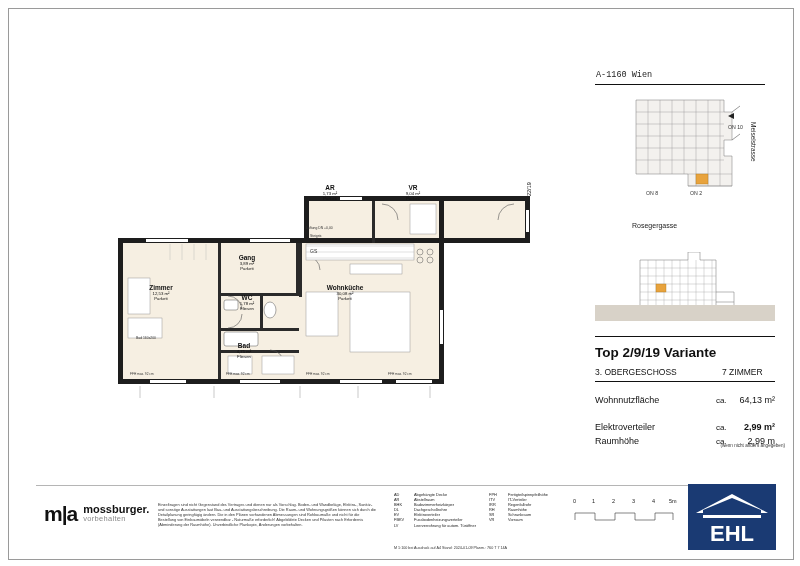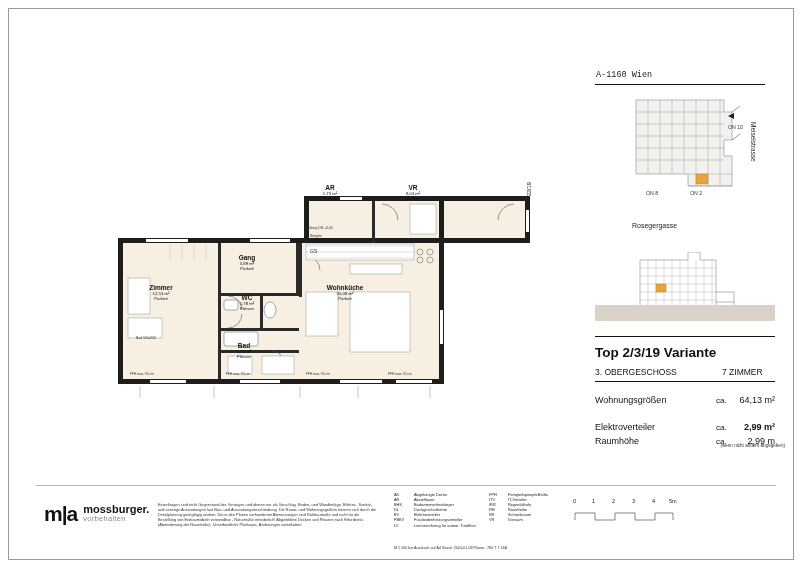--- a/index.html
+++ b/index.html
@@ -122,26 +122,26 @@
       <rect x="26" y="32" width="10" height="8" fill="#e8a33d" stroke="#b07a22" stroke-width="0.4"></rect>
       <g stroke="#6f6f6f" stroke-width="0.5" fill="none">
         <path d="M86,40 H104 V62 H86"></path>
         <path d="M86,50 H104"></path>
       </g>
     </svg>
   </div>
   <div class="ground"></div>
 
   <div class="blk-rule"></div>
-  <div class="top-title">Top 2/3/19 Variante</div>
+  <div class="top-title">Top 2/9/19 Variante</div>
   <div class="floor">3. OBERGESCHOSS</div>
   <div class="rooms">7 ZIMMER</div>
   <div class="blk-rule2"></div>
 
-  <div class="area-row area-lbl" style="top:395px;">Wohnungsgrößen</div>
+  <div class="area-row area-lbl" style="top:395px;">Wohnnutzfläche</div>
   <div class="ca" style="top:396px;">ca.</div>
   <div class="val" style="top:395px;">64,13 m²</div>
 
   <div class="area-row area-lbl" style="top:422px;">Elektroverteiler</div>
   <div class="ca" style="top:423px;">ca.</div>
   <div class="val" style="top:422px;font-weight:bold;">2,99 m²</div>
 
   <div class="area-row area-lbl" style="top:436px;">Raumhöhe</div>
   <div class="ca" style="top:437px;">ca.</div>
   <div class="val" style="top:436px;">2,99 m</div>
@@ -353,13 +353,23 @@
     <div class="sb-box">
       <svg width="104" height="9" viewBox="0 0 104 9">
         <g stroke="#333" stroke-width="0.6" fill="none">
           <path d="M2,1 H22 V8 H42 V1 H62 V8 H82 V1 H100"></path>
           <path d="M2,1 V8 M100,1 V8"></path>
         </g>
       </svg>
     </div>
   </div>
 
+  <div class="ehl">
+    <svg width="88" height="66" viewBox="0 0 88 66">
+      <rect width="88" height="66" fill="#1a3a73"></rect>
+      <g fill="#ffffff">
+        <polygon points="44,10 80,29 73,29 73,26 44,14 15,26 15,29 8,29"></polygon>
+        <rect x="15" y="31" width="58" height="3"></rect>
+      </g>
+      <text x="44" y="57" font-family="Liberation Sans, sans-serif" font-size="22" font-weight="bold" fill="#ffffff" text-anchor="middle">EHL</text>
+    </svg>
+  </div>
 </div>
 
 </body></html>

